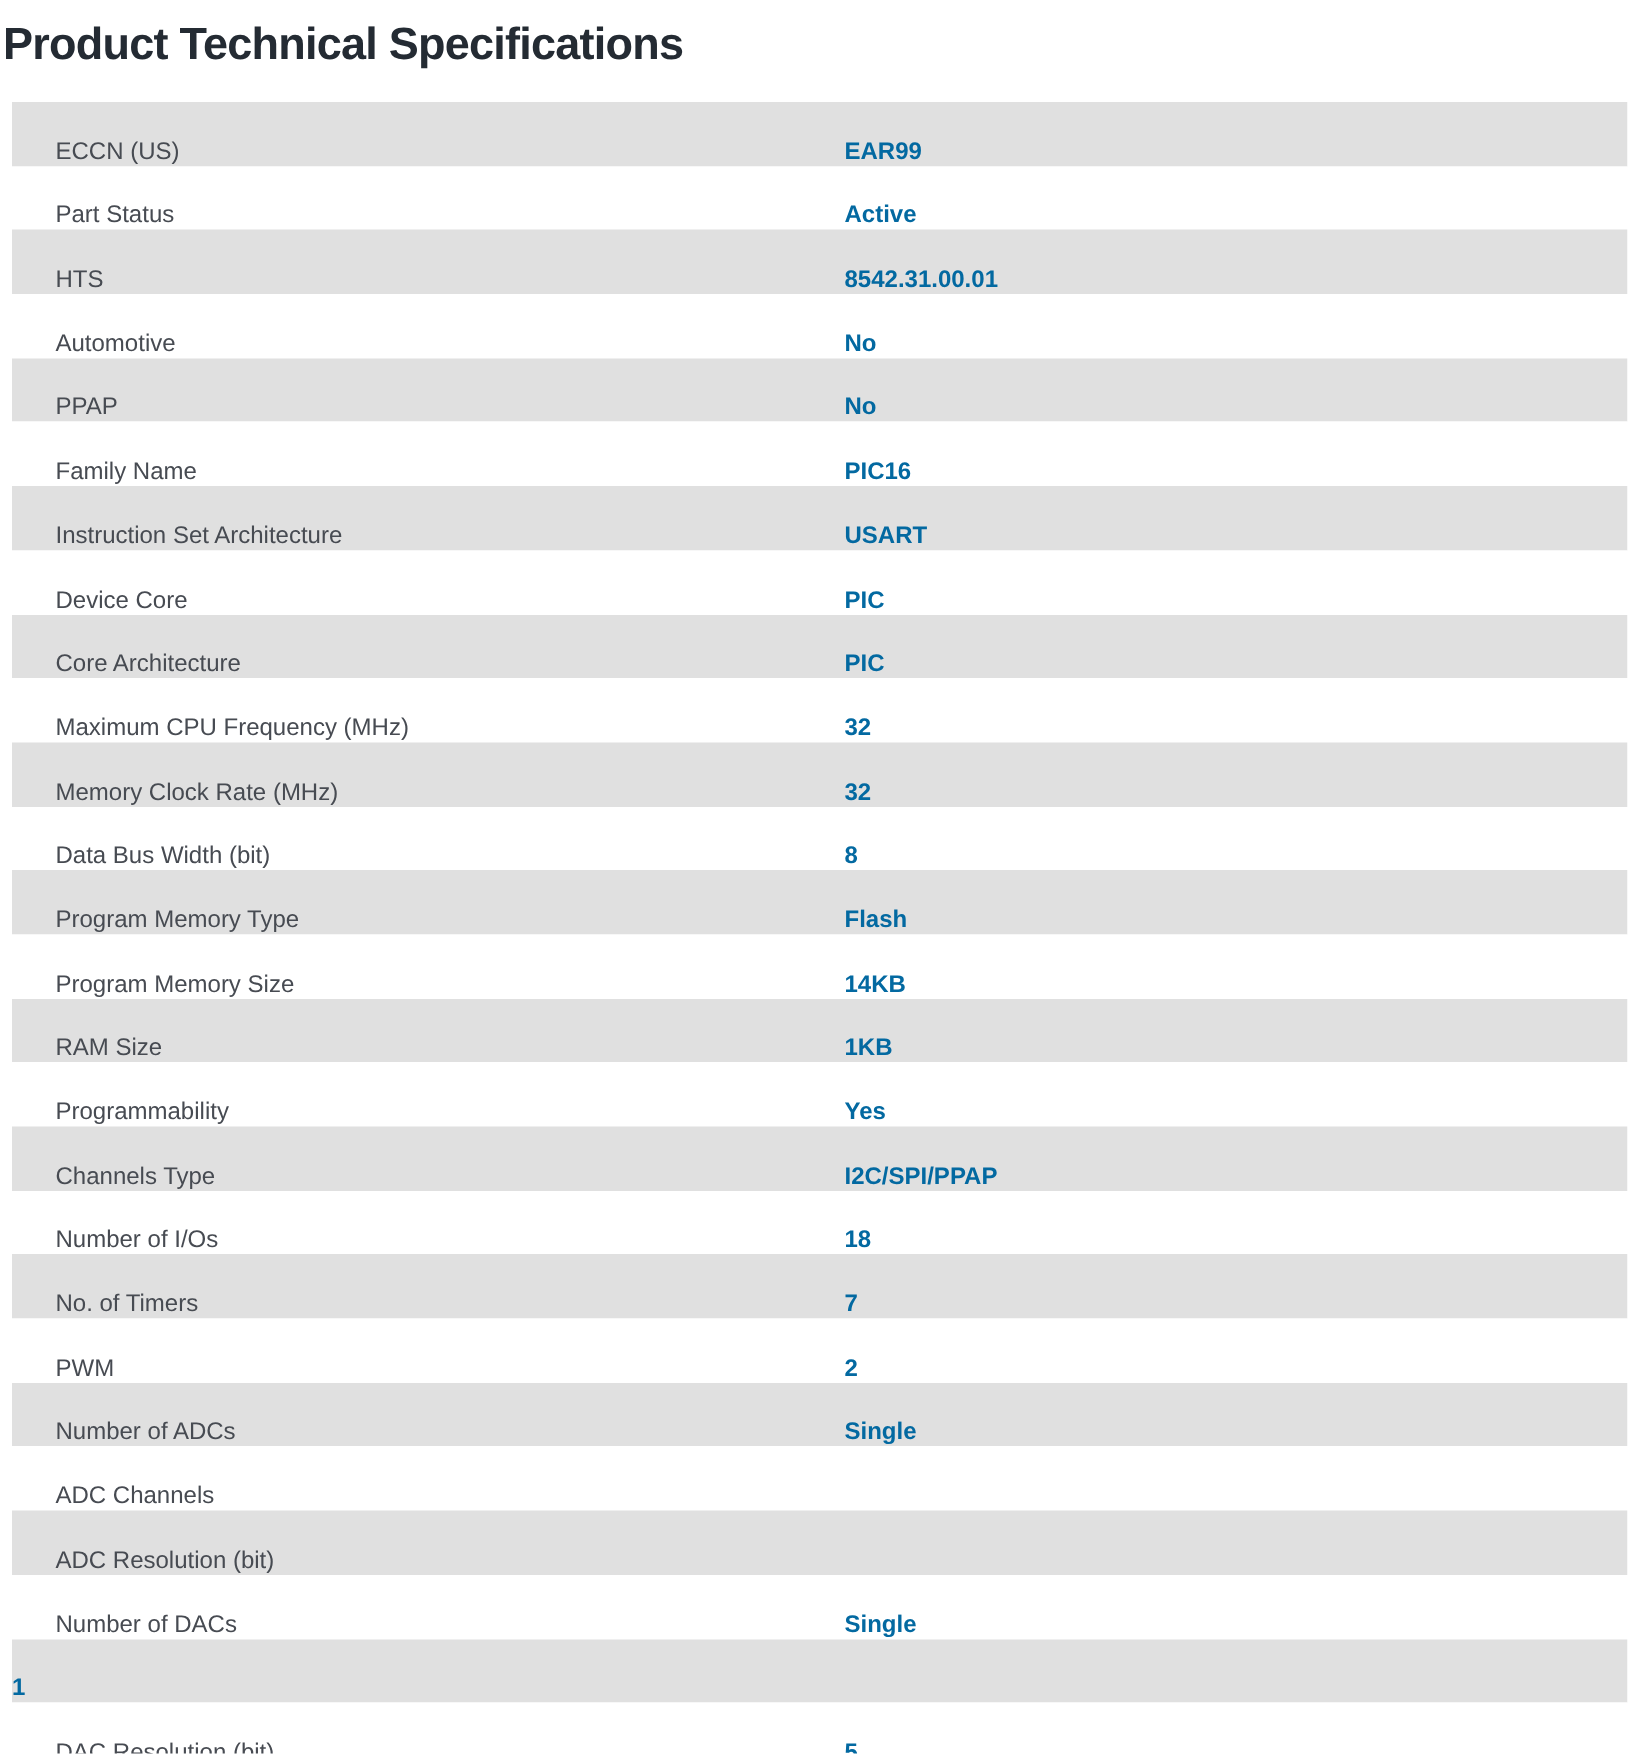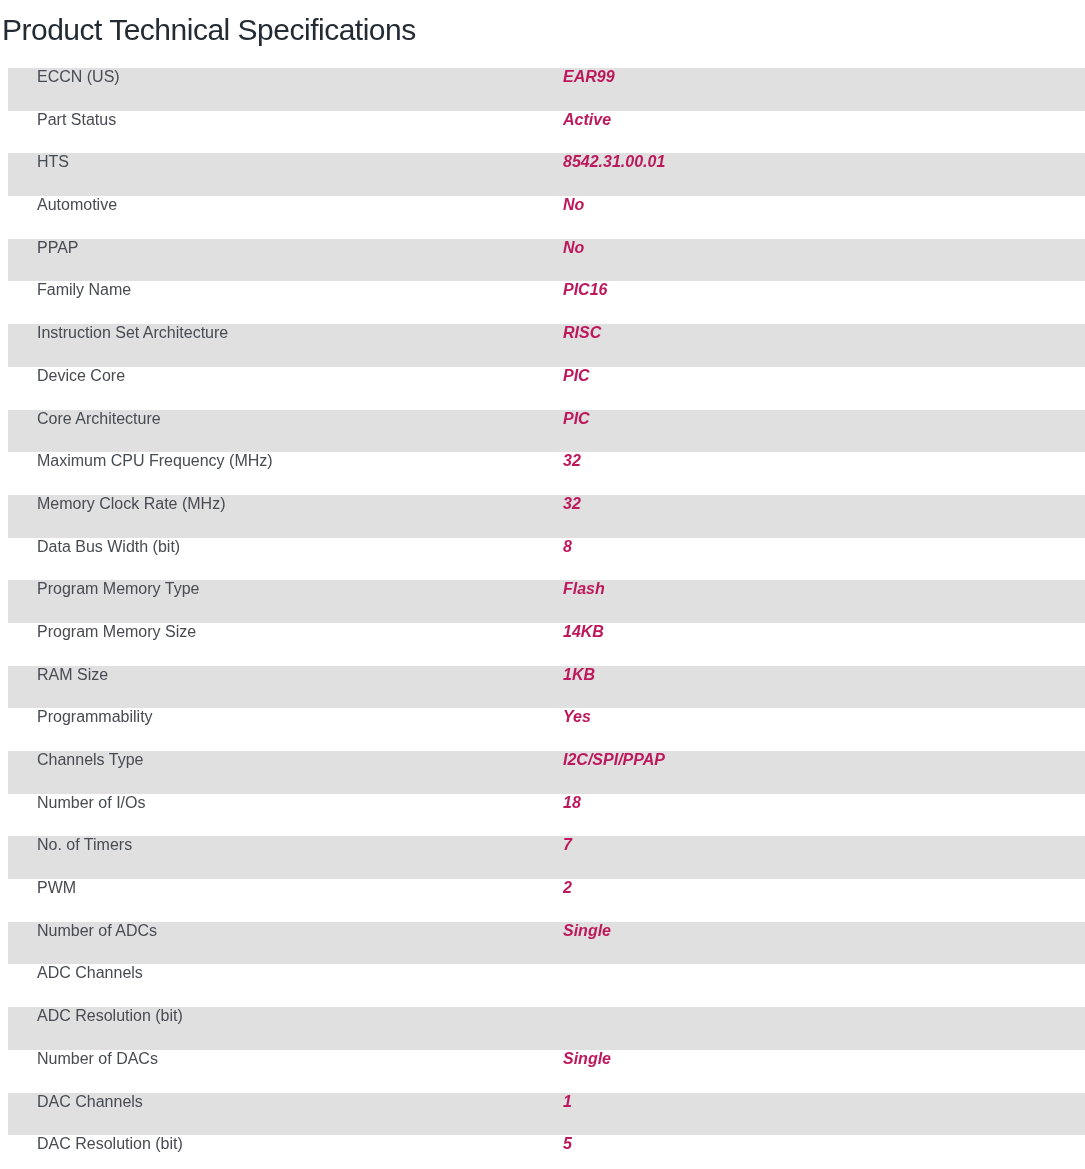--- a/index.html
+++ b/index.html
@@ -9,56 +9,55 @@
     height: 1169px;
     overflow: hidden;
     background: #ffffff;
     font-family: "Liberation Sans", sans-serif;
   }
   .page-title {
     margin: 8px 0 0 2px;
     height: 44px;
     line-height: 44px;
     font-size: 30px;
-    font-weight: 400;
+    font-weight: 700;
     letter-spacing: -0.5px;
     color: #242b33;
   }
   .spec-table {
     margin-left: 8px;
     margin-top: 16px;
     width: 1077px;
   }
   .spec-row {
     display: flex;
-    align-items: flex-start;
+    align-items: flex-end;
     height: 42.7px;
     background: #ffffff;
   }
   .spec-row:nth-child(odd) {
     background: #e0e0e0;
   }
   .spec-label {
     box-sizing: border-box;
     width: 555px;
     padding-left: 29px;
     font-size: 16px;
     font-weight: 400;
     color: #474b52;
     white-space: nowrap;
     overflow: hidden;
   }
   .spec-value {
     flex: 1;
     font-size: 16px;
     font-weight: 700;
-    color: #be185d;
+    color: #0369a1;
     white-space: nowrap;
     overflow: hidden;
-    font-style: italic;
   }
 </style>
 </head>
 <body>
 
 <h1 class="page-title">Product Technical Specifications</h1>
 
 <div class="spec-table" id="spec-table">
   <div class="spec-row">
     <div class="spec-label">ECCN (US)</div>
@@ -85,21 +84,21 @@
     <div class="spec-value">No</div>
   </div>
 
   <div class="spec-row">
     <div class="spec-label">Family Name</div>
     <div class="spec-value">PIC16</div>
   </div>
 
   <div class="spec-row">
     <div class="spec-label">Instruction Set Architecture</div>
-    <div class="spec-value">RISC</div>
+    <div class="spec-value">USART</div>
   </div>
 
   <div class="spec-row">
     <div class="spec-label">Device Core</div>
     <div class="spec-value">PIC</div>
   </div>
 
   <div class="spec-row">
     <div class="spec-label">Core Architecture</div>
     <div class="spec-value">PIC</div>
@@ -172,21 +171,20 @@
   <div class="spec-row">
     <div class="spec-label">ADC Resolution (bit)</div>
   </div>
 
   <div class="spec-row">
     <div class="spec-label">Number of DACs</div>
     <div class="spec-value">Single</div>
   </div>
 
   <div class="spec-row">
-    <div class="spec-label">DAC Channels</div>
     <div class="spec-value">1</div>
   </div>
 
   <div class="spec-row">
     <div class="spec-label">DAC Resolution (bit)</div>
     <div class="spec-value">5</div>
   </div>
 </div>
 
 </body></html>

